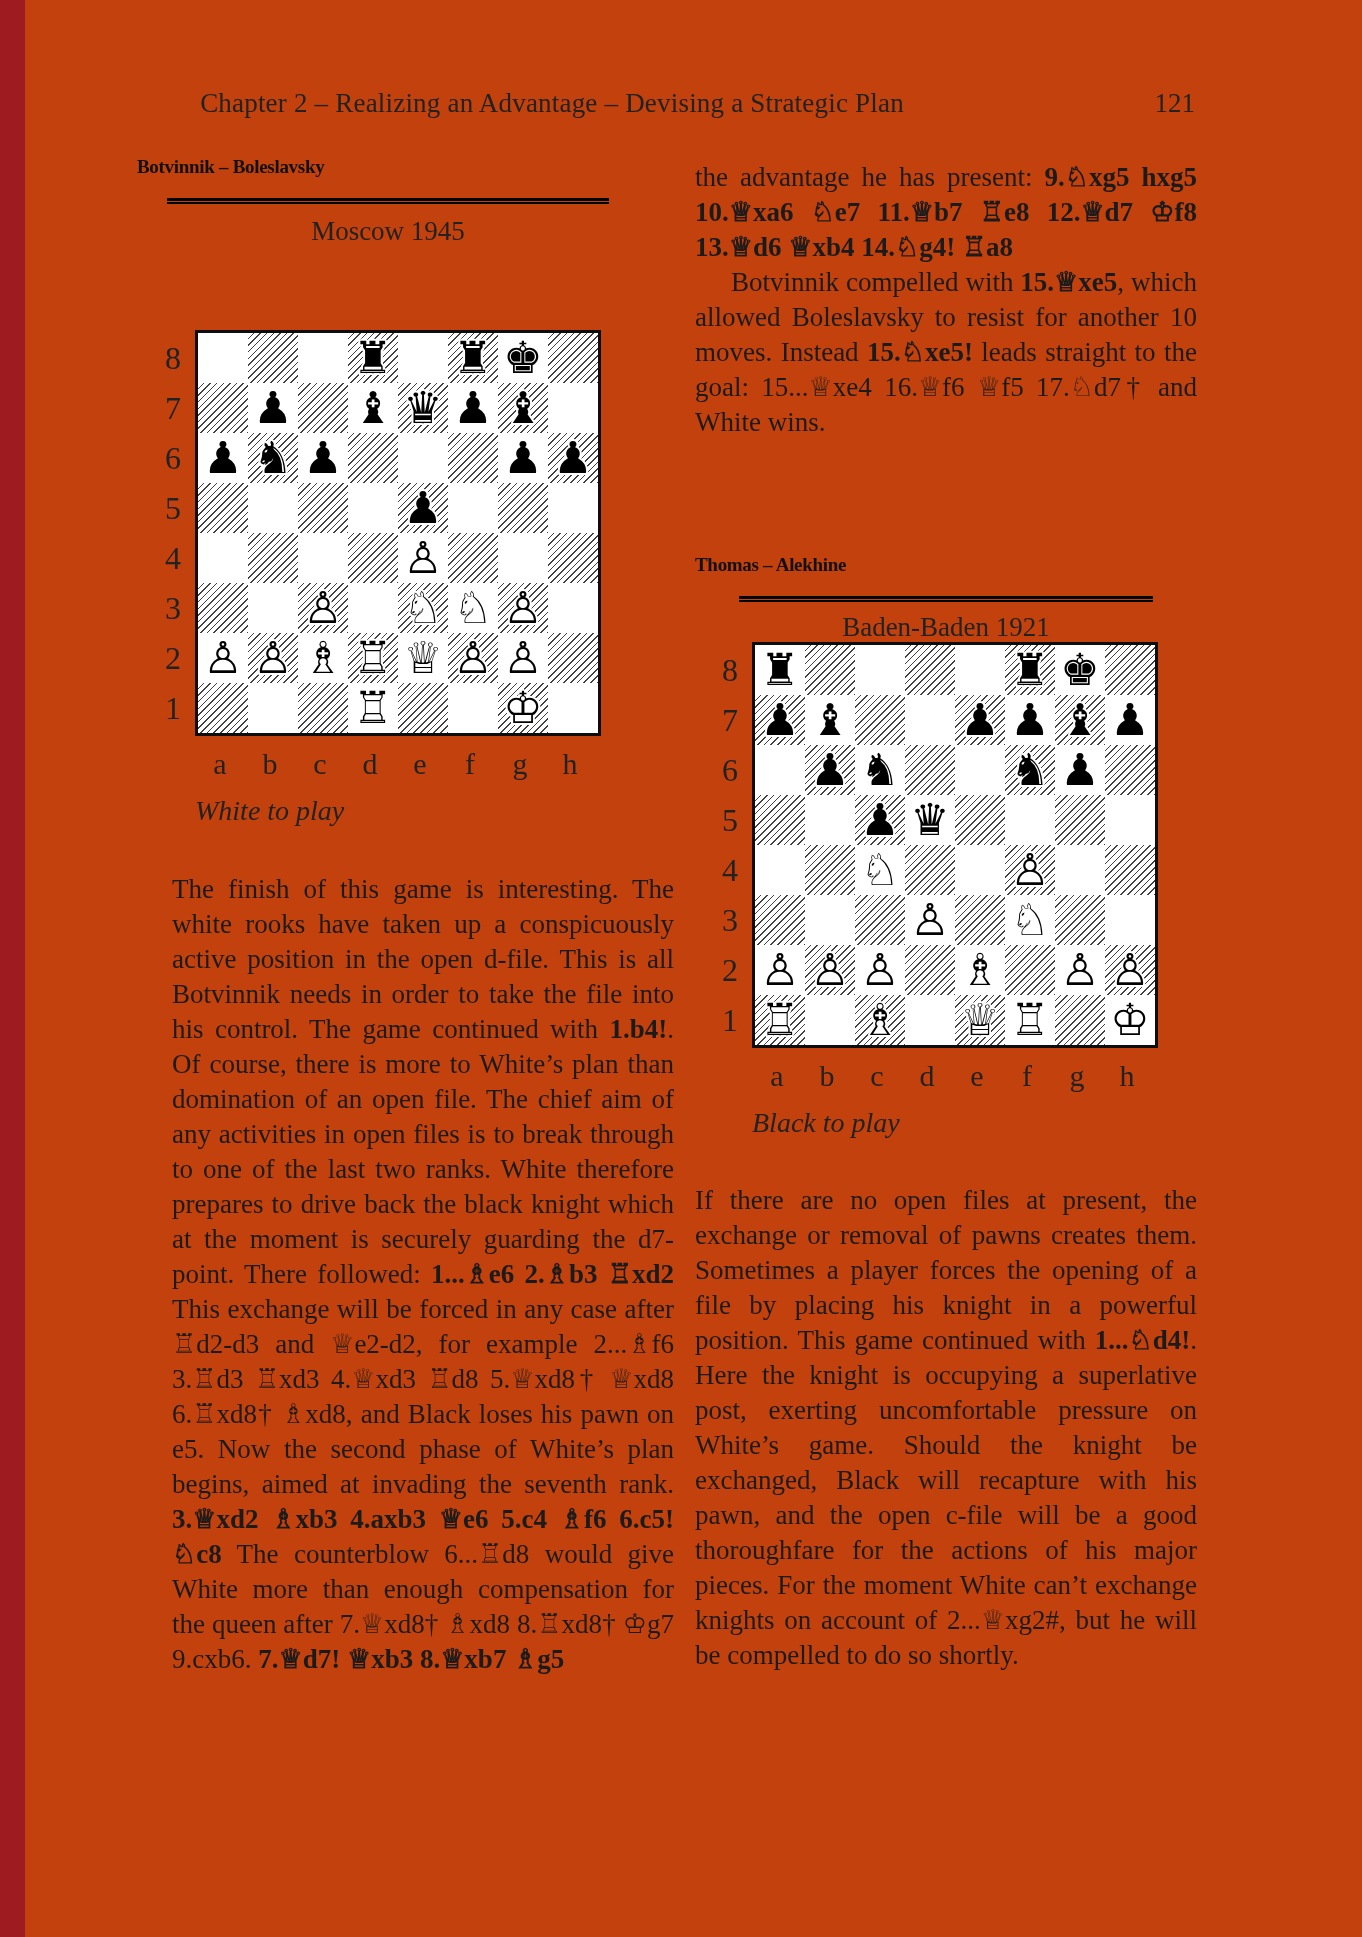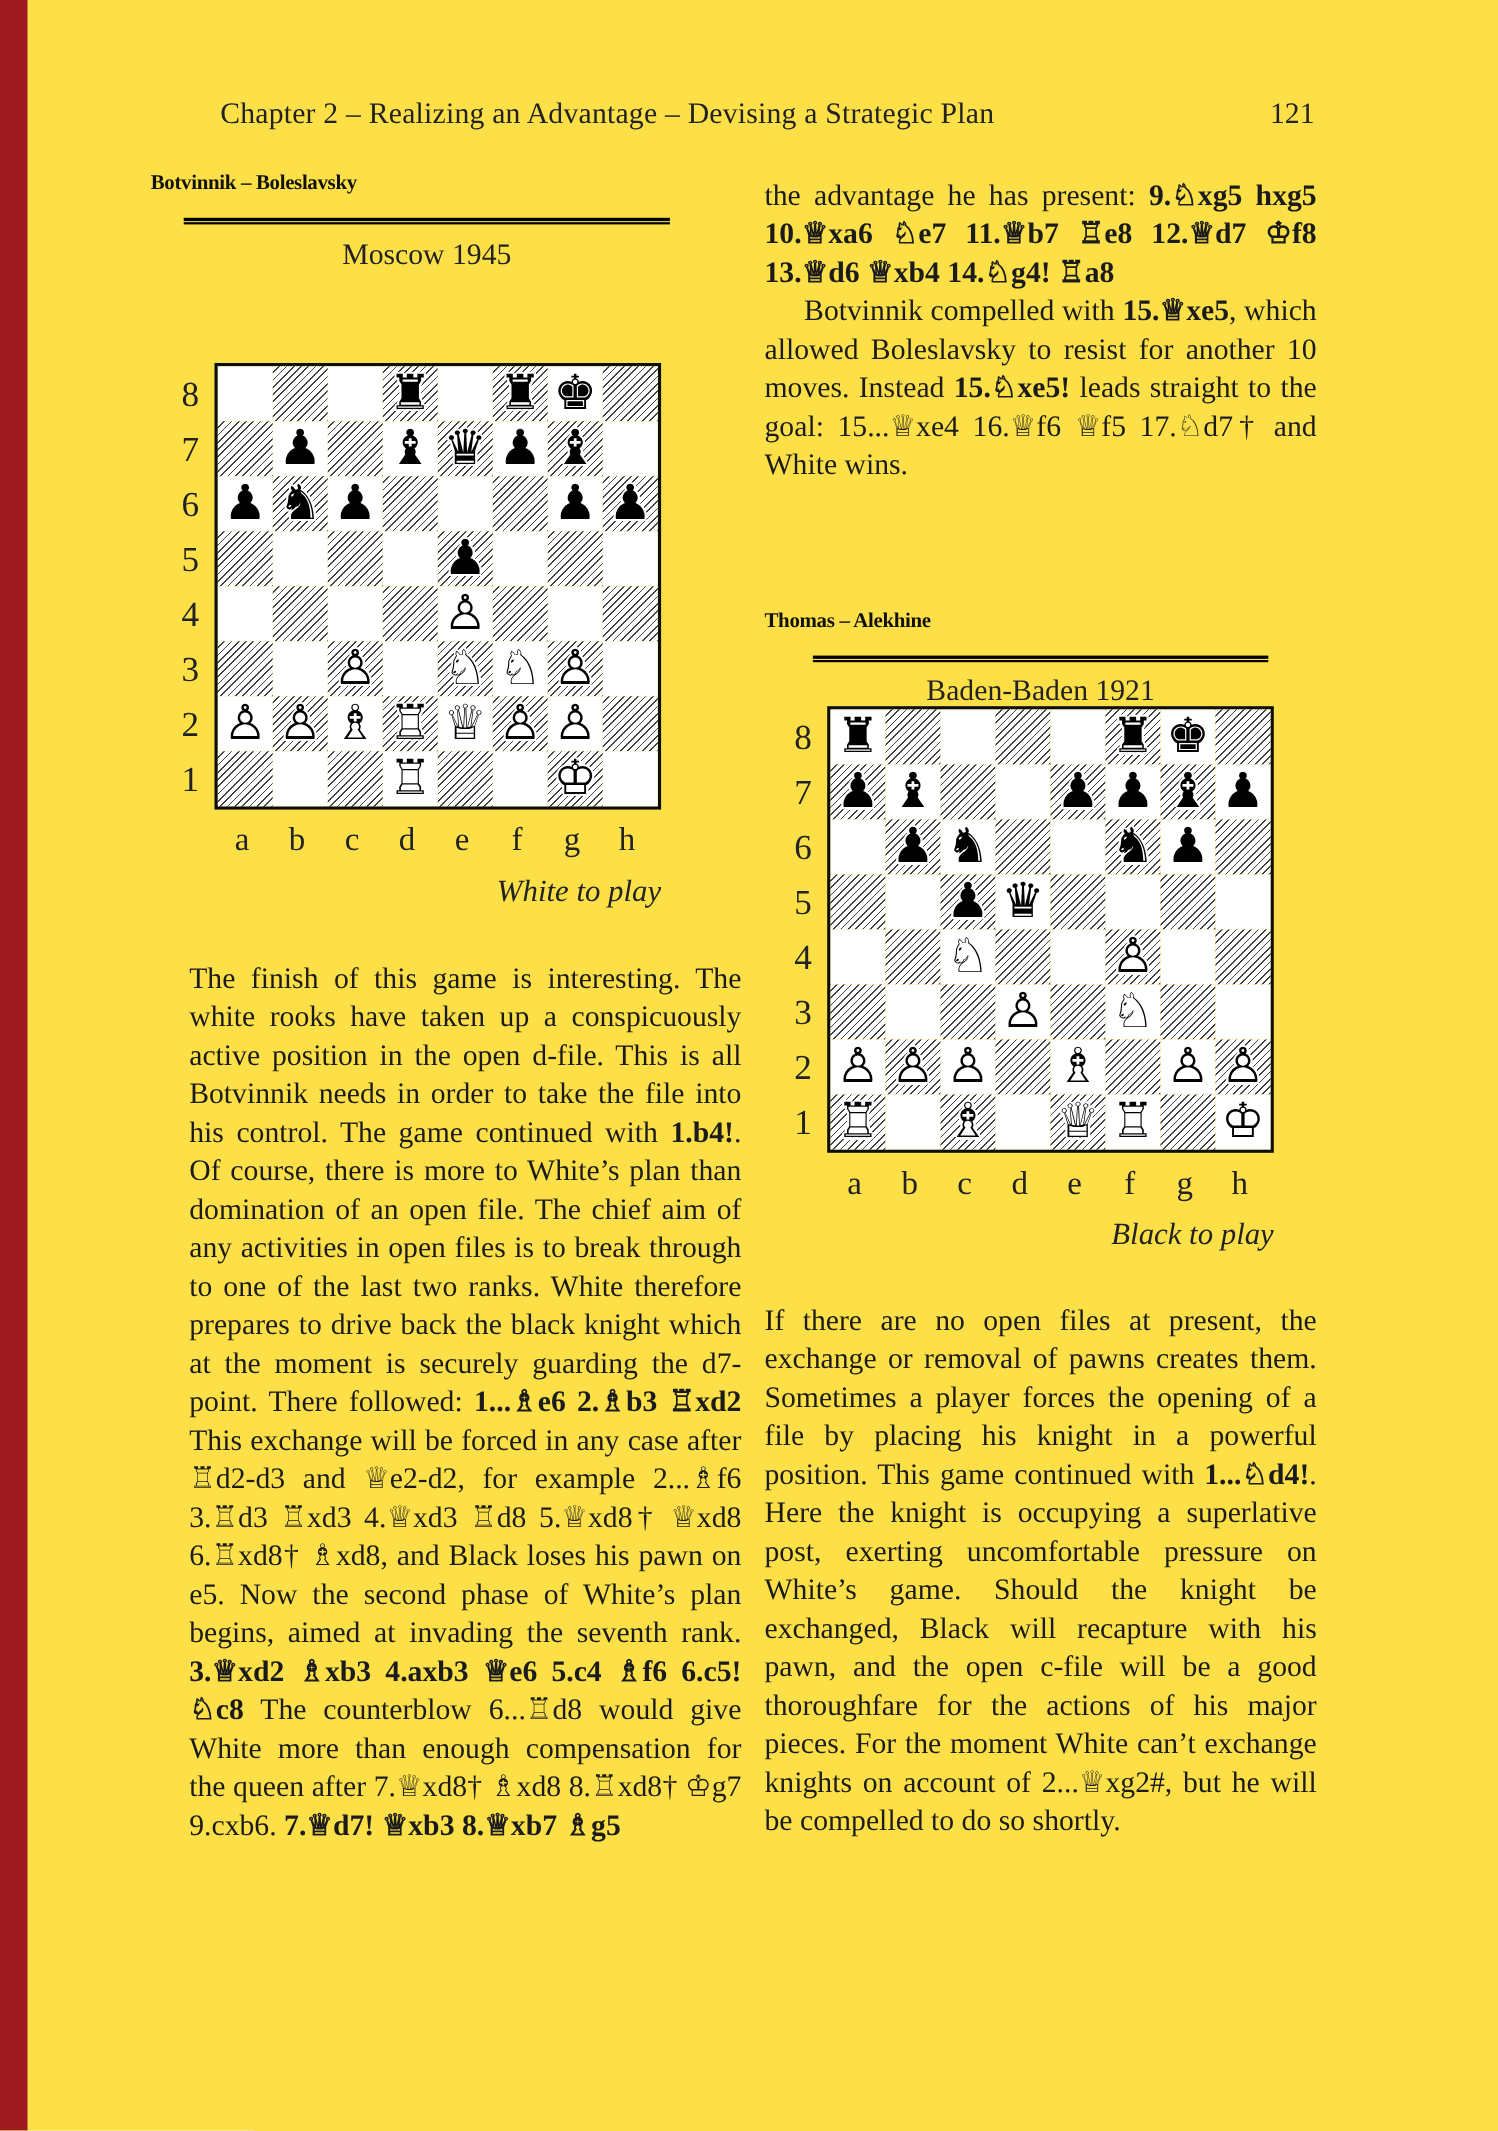--- a/index.html
+++ b/index.html
@@ -1,18 +1,18 @@
 <!DOCTYPE html>
 <html><head>
 <meta charset="utf-8">
 <style>
   * { margin:0; padding:0; box-sizing:border-box; }
   html,body { background:#e8e8e8; }
   .page {
-    position:relative; width:1362px; height:1937px; background:#fde047;
+    position:relative; width:1362px; height:1937px; background:#c2410c;
     font-family:"Liberation Serif", serif; color:#1b1b1b; overflow:hidden;
   }
   .redbar { position:absolute; left:0; top:0; width:25px; height:100%; }
   .running-head {
     position:absolute; top:88px; left:137px; width:830px; text-align:center;
     font-size:27px; letter-spacing:0.2px; color:#222;
   }
   .pagenum { position:absolute; top:88px; right:167px; font-size:27px; color:#222; }
 
   .col { position:absolute; top:150px; width:502px; }
@@ -36,21 +36,21 @@
   .sq.light { background:#ffffff; }
   .sq.dark  { background:repeating-linear-gradient(135deg,#ffffff 0px,#ffffff 3.6px,#414141 3.6px,#414141 4.7px); }
   .pp { position:absolute; left:0; top:0; width:100%; height:100%; text-align:center;
     font-family:"DejaVu Sans", sans-serif; font-size:44px; line-height:50px; }
   .pp.under { color:#ffffff;
     text-shadow:-2px 0 #fff,2px 0 #fff,0 -2px #fff,0 2px #fff,
                 -1.5px -1.5px #fff,1.5px -1.5px #fff,-1.5px 1.5px #fff,1.5px 1.5px #fff; }
   .pp.over { color:#000000; }
   .files { display:flex; margin-top:11px; }
   .files div { width:50px; text-align:center; font-size:30px; color:#222; }
-  .board-caption { margin-top:14px; width:406px; text-align:right;
+  .board-caption { margin-top:14px; width:406px; text-align:left;
     font-style:italic; font-size:28px; color:#222; }
 
   .bodytext { position:absolute; width:502px; font-size:27px; line-height:35px;
     text-align:justify; color:#1b1b1b; }
   .bodytext p { text-align:justify; }
   .bodytext p.indent { text-indent:36px; }
   .bodytext b { font-weight:bold; }
 
   
   .g1-title { top:6px; }   .g1-rule { top:48px; left:30px; width:442px; }  .g1-venue { top:66px; }

